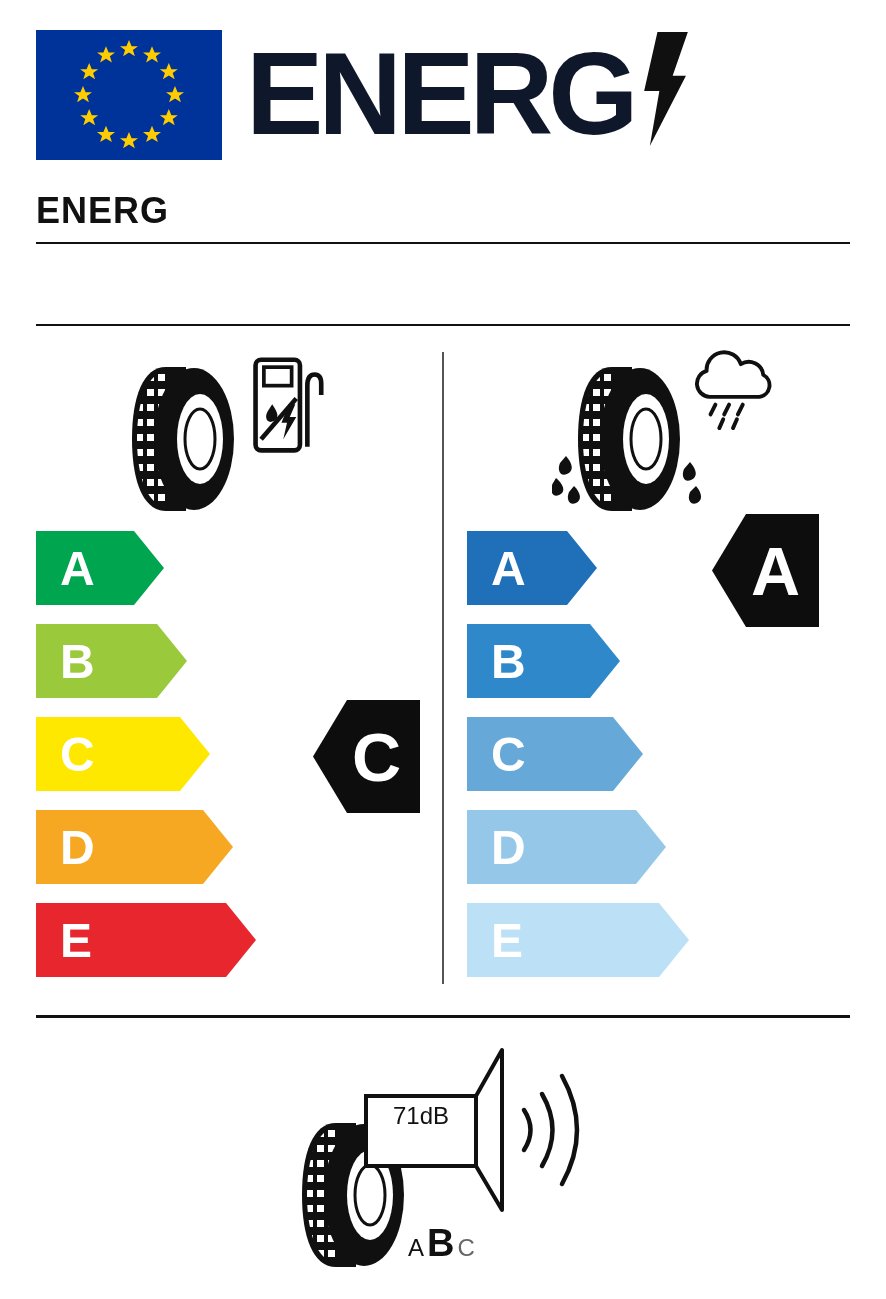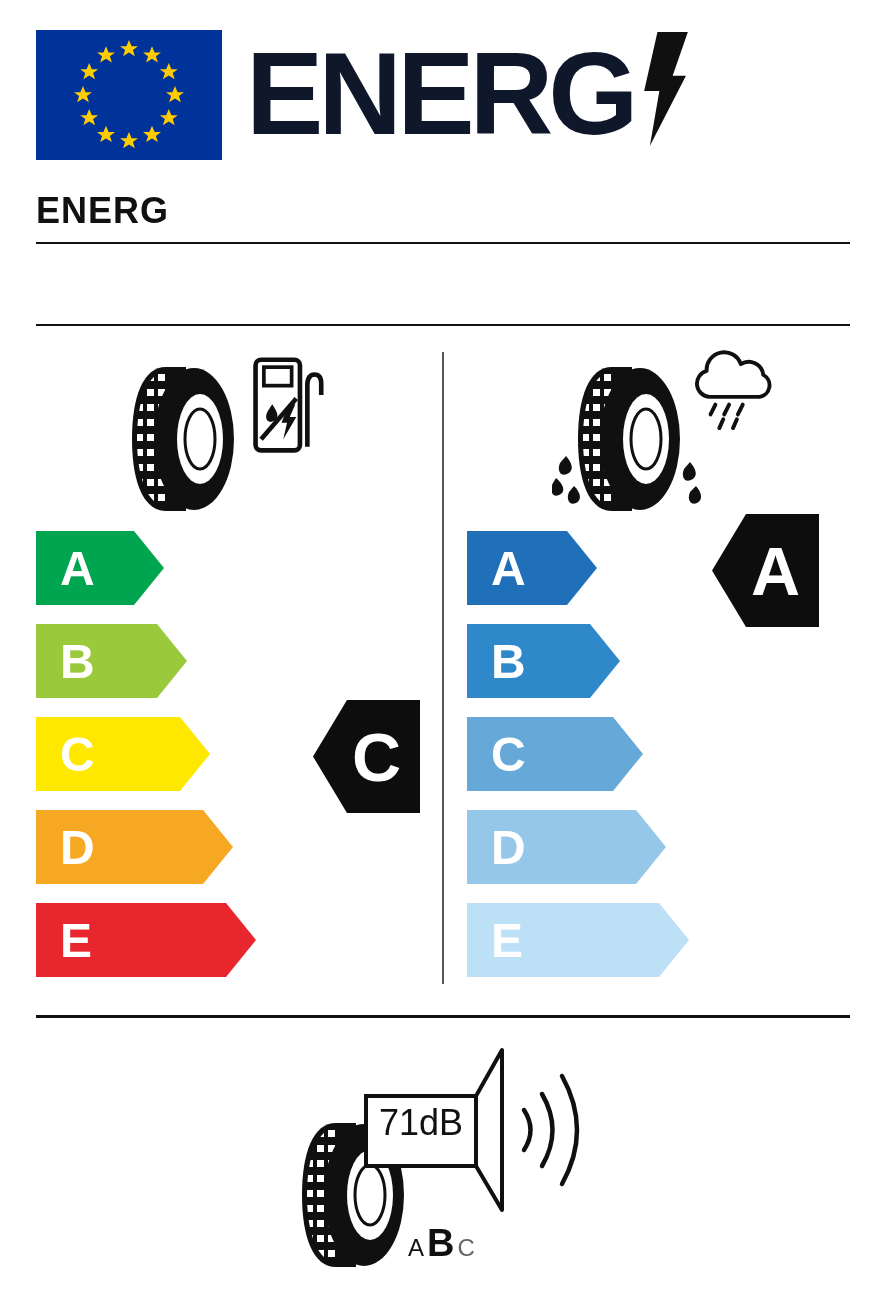--- a/index.html
+++ b/index.html
@@ -48,21 +48,21 @@
     position:absolute; width:107px; height:113px; background:#0d0d0d; color:#fff;
     clip-path: polygon(0 50%, 34px 0, 100% 0, 100% 100%, 34px 100%);
     display:flex; align-items:center; justify-content:center;
     font-weight:bold; font-size:68px; padding-left:20px; box-sizing:border-box;
   }
   .rating-fuel { left:313px; top:700px; }
   .rating-wet  { left:712px; top:514px; }
 
   .db-value {
     position:absolute; left:366px; top:1102px; width:110px; text-align:center;
-    font-size:36px; color:#111;
+    font-size:24px; color:#111;
   }
   .noise-classes {
     position:absolute; left:408px; top:1222px; display:flex; align-items:baseline; gap:3px;
     color:#111;
   }
   .noise-classes .nc { font-size:24px; }
   .noise-classes .nc-b { font-size:38px; font-weight:bold; }
   .noise-classes .nc-c { color:#666; }
 </style>
 </head>

